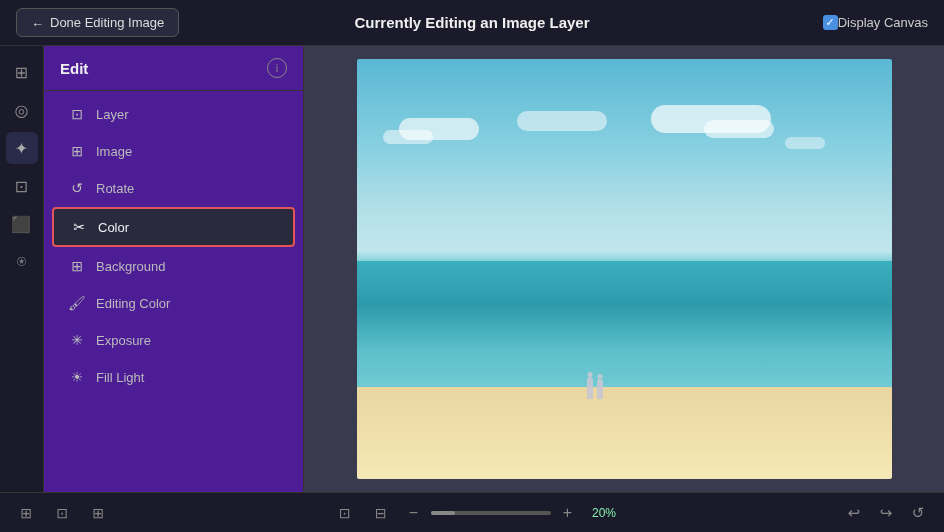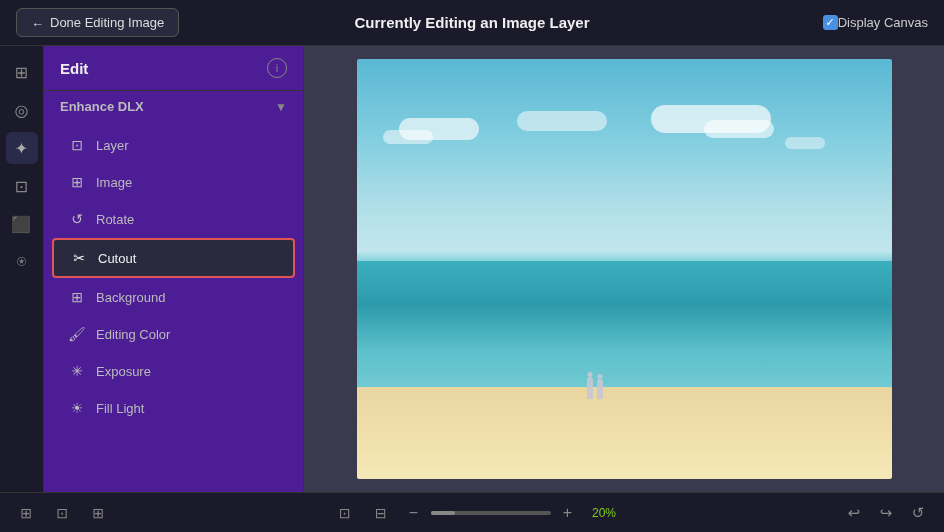--- a/index.html
+++ b/index.html
@@ -319,21 +319,21 @@
       display: flex;
       align-items: center;
       justify-content: center;
       cursor: pointer;
       color: #888;
       font-size: 16px;
       border-radius: 3px;
     }
     .zoom-pct {
       font-size: 12px;
-      color: #84cc16;
+      color: #86efac;
       min-width: 35px;
       text-align: center;
     }
     .bottom-right {
       display: flex;
       align-items: center;
       gap: 4px;
     }
     .undo-redo-btn {
       width: 28px;
@@ -373,24 +373,20 @@
     <div class="nav-icon" title="Magic">⍟</div>
   </div>
 
   <div class="sidebar">
     <div class="sidebar-header">
       <span class="sidebar-header-title">Edit</span>
       <div class="info-icon">i</div>
     </div>
 
 
-    <div class="section-header">
-      <span class="section-title">Enhance DLX</span>
-      <span class="chevron">▼</span>
-    </div>
 
 
     <div class="menu-items">
 
       <div class="menu-item">
         <span class="menu-item-icon">⊡</span>
         <span>Layer</span>
       </div>
 
       <div class="menu-item">
@@ -398,21 +394,21 @@
         <span>Image</span>
       </div>
 
       <div class="menu-item">
         <span class="menu-item-icon">↺</span>
         <span>Rotate</span>
       </div>
 
       <div class="menu-item selected">
         <span class="menu-item-icon">✂</span>
-        <span>Cutout</span>
+        <span>Color</span>
       </div>
 
       <div class="menu-item">
         <span class="menu-item-icon">⊞</span>
         <span>Background</span>
       </div>
 
       <div class="menu-item">
         <span class="menu-item-icon">🖌</span>
         <span>Editing Color</span>

